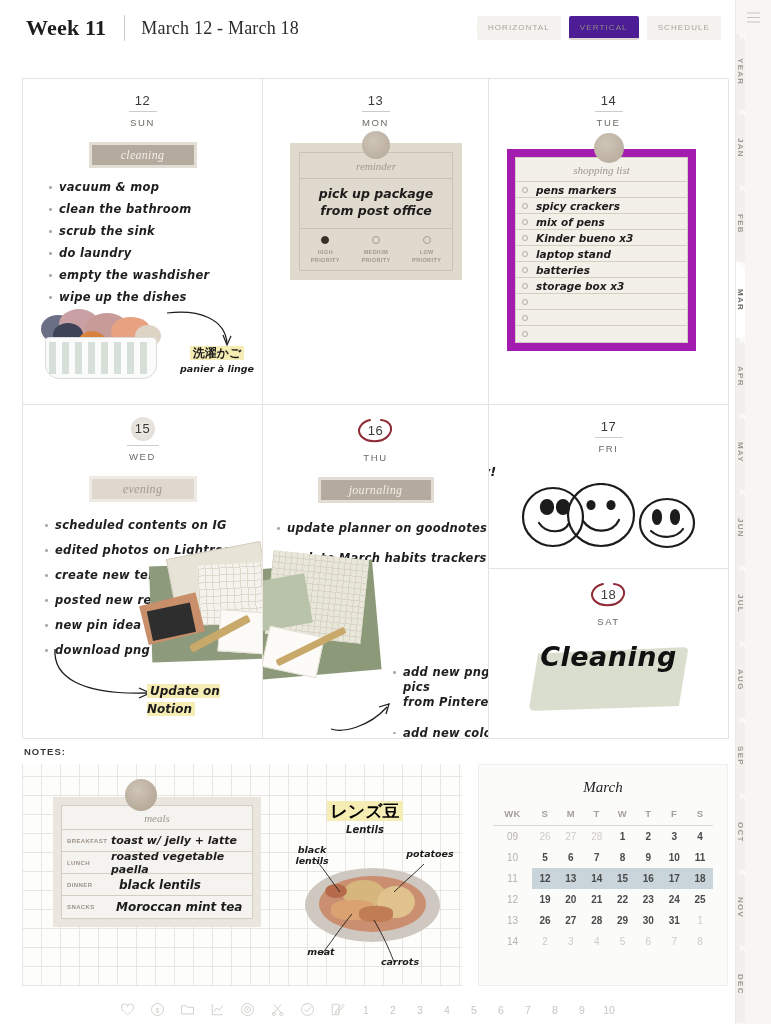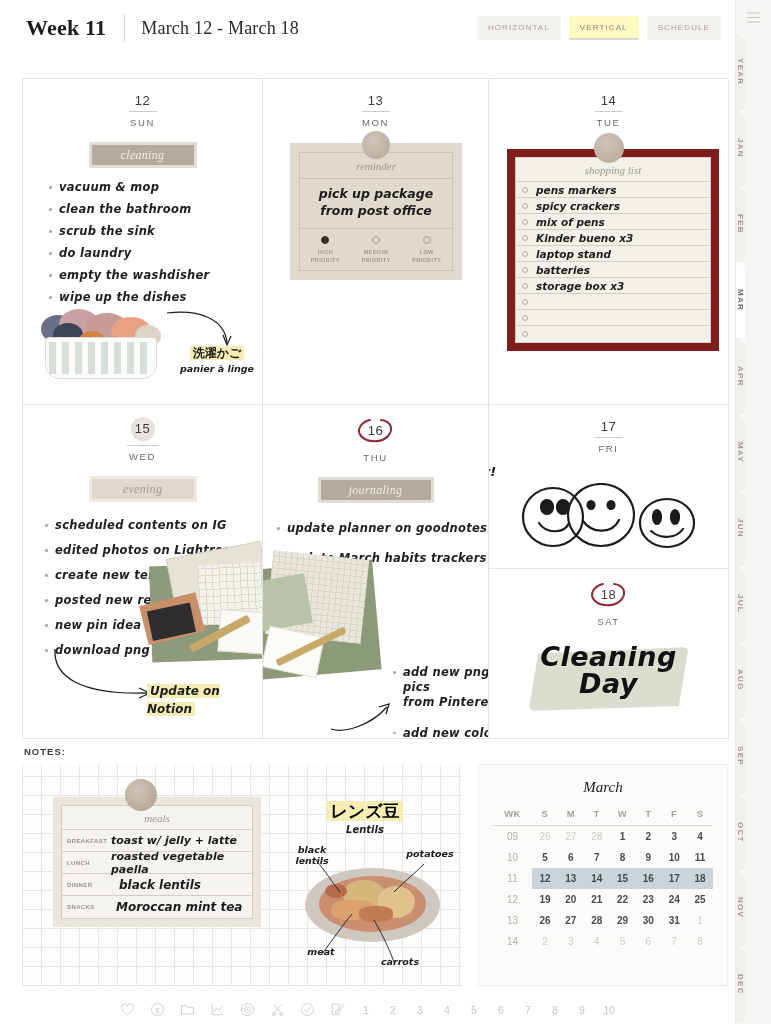--- a/index.html
+++ b/index.html
@@ -26,21 +26,21 @@
   .hd-range {
     font-family: "Liberation Serif", serif;
     font-size: 18px; color: #2b2b2b; letter-spacing: .2px;
   }
   .hd-tabs { margin-left: auto; margin-right: 14px; display: flex; gap: 8px; }
   .hd-tab {
     font-size: 8px; letter-spacing: 1.1px; color: #a8a39d;
     background: #f4f2ef; padding: 7px 11px 6px; border-radius: 2px;
     font-weight: normal;
   }
-  .hd-tab.active { background: #fef9c3; color: #8d8781; border-bottom: 2px solid #ddd8d2; }
+  .hd-tab.active { background: #4c1d95; color: #8d8781; border-bottom: 2px solid #ddd8d2; }
 
   
   .grid {
     position: absolute; left: 22px; top: 78px; width: 706px; height: 660px;
     border-top: 1px solid #e6e3df; border-left: 1px solid #e6e3df;
   }
   .cell { position: absolute; border-right: 1px solid #e6e3df; border-bottom: 1px solid #e6e3df; overflow: hidden; }
   .c-sun { left: 0;   top: 0;   width: 240px; height: 326px; }
   .c-mon { left: 240px; top: 0; width: 226px; height: 326px; }
   .c-tue { left: 466px; top: 0; width: 240px; height: 326px; }
@@ -138,22 +138,22 @@
   .plab { font-size: 5.5px; color: #a2988a; letter-spacing: .4px; line-height: 1.5; font-weight: bold; }
 
   
   .shop-seal {
     position: absolute; left: 50%; transform: translateX(-50%); top: 54px;
     width: 30px; height: 30px; border-radius: 50%;
     background: radial-gradient(circle at 40% 35%, #cfc5b8, #b3a797);
     z-index: 3;
   }
   .shop-card {
-    position: absolute; left: 18px; top: 70px; width: 212px;
-    background: #7f1d1d; padding: 8px; z-index: 2;
+    position: absolute; left: 18px; top: 70px; width: 189px;
+    background: #a21caf; padding: 8px; z-index: 2;
   }
   .shop-inner { border: 1px solid #d5cec2; background: #f3f0ea; }
   .shop-title {
     text-align: center; padding: 6px 0 5px;
     font-family: "Liberation Serif", serif; font-style: italic;
     font-size: 11px; color: #9f968a; border-bottom: 1px solid #d5cec2;
   }
   .shop-row {
     display: flex; align-items: center; height: 16px;
     border-bottom: 1px solid #d5cec2; padding-left: 6px;
@@ -557,21 +557,20 @@
         <svg class="circ-svg" width="42" height="28" viewBox="0 0 42 28">
           <path d="M26,3 C36,4 39,12 33,19 C27,26 12,26 6,19 C1,13 6,5 15,3" stroke="#8f2b36" fill="none" stroke-width="2" stroke-linecap="round"></path>
         </svg>
         <div class="dh-num">18</div>
       </div>
       <div class="dh-dow" style="margin-top:7px;">SAT</div>
     </div>
     <div class="cleaning-day">
       <div class="cd-hl"></div>
       <div class="cd-txt">Cleaning</div>
-      <div class="cd-txt">Day</div>
     </div>
   </div>
 </div>
 
 <div class="notes-label">NOTES:</div>
 
 <div class="notes-grid"></div>
 
 <div class="meals-seal"></div>
 <div class="meals-card">

